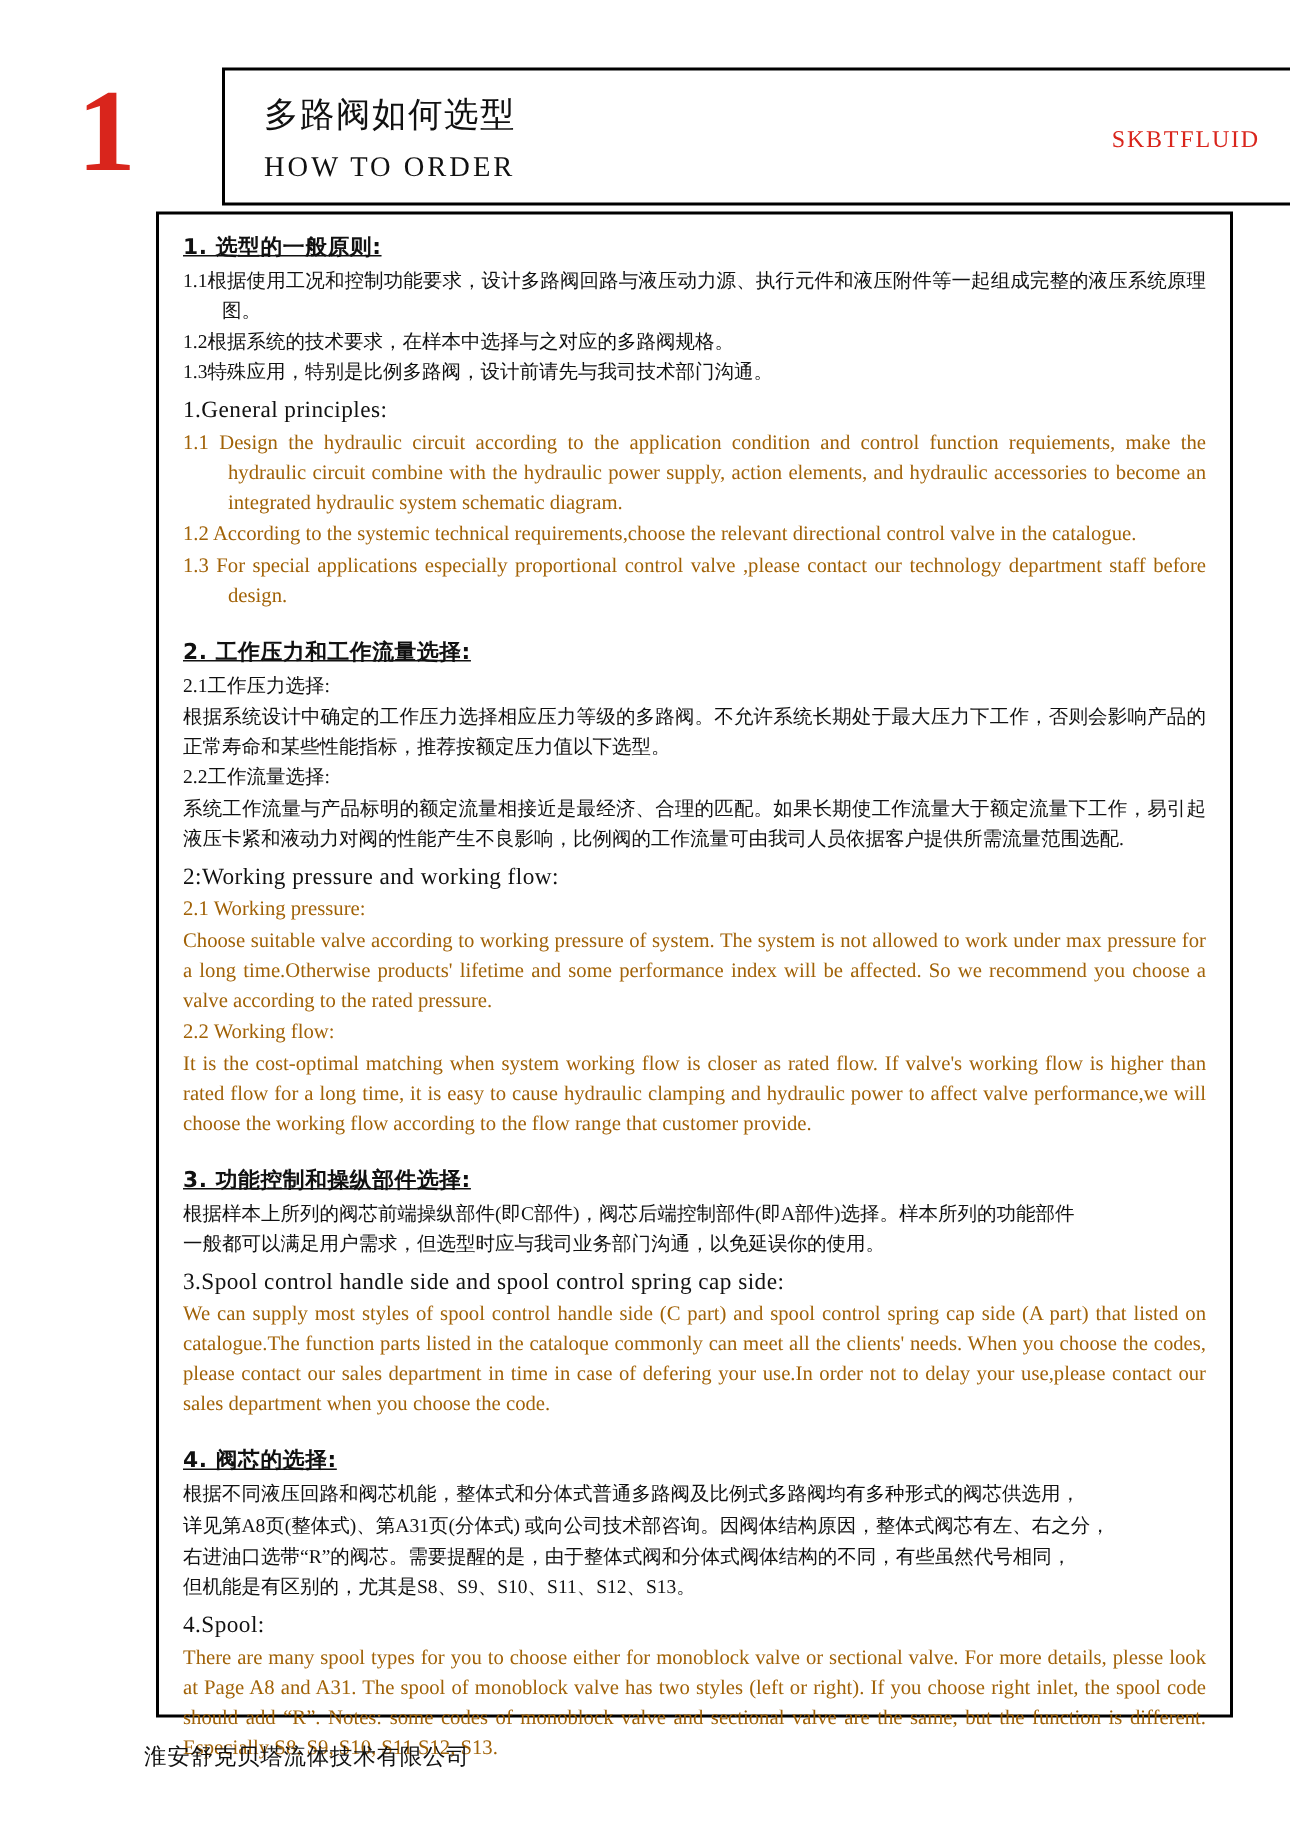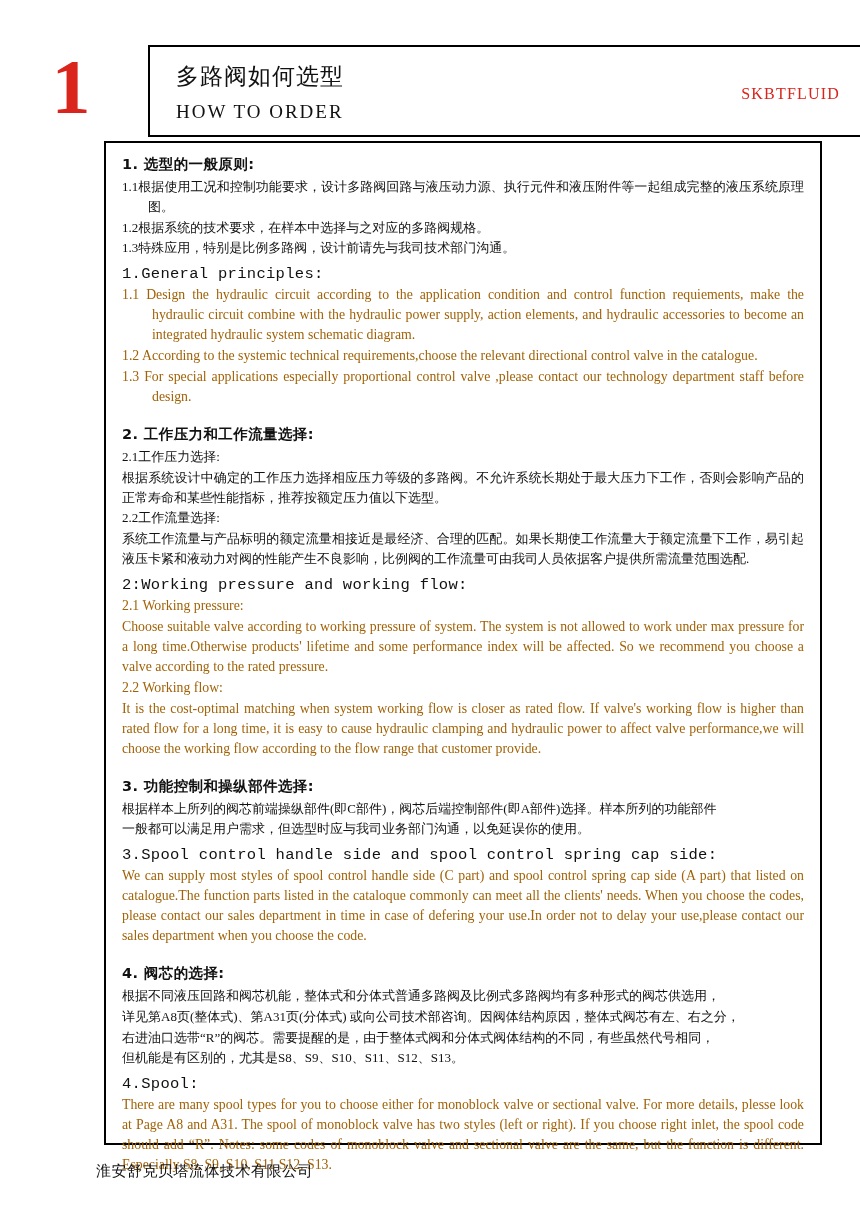--- a/index.html
+++ b/index.html
@@ -97,37 +97,38 @@
 
   .sec { margin-bottom: 2px; }
 
   .h-cn {
     font-family: "DejaVu Sans", sans-serif;
     font-size: 14.5px;
     font-weight: bold;
     color: #111;
     margin: 10px 0 3px 0;
     letter-spacing: 0.4px;
+    text-decoration: underline;
   }
   .h-cn.first { margin-top: 0; }
   .p-cn {
     font-family: Liberation Serif, serif;
     font-size: 13px;
     line-height: 1.52;
     color: #111;
     margin: 0 0 1px 0;
     text-align: justify;
   }
   .p-cn .hang {
     display: block;
     padding-left: 26px;
     text-indent: -26px;
   }
   .h-en {
-    font-family: Liberation Mono, monospace;
+    font-family: Liberation Serif, serif;
     font-size: 15.5px;
     color: #111;
     margin: 7px 0 2px 0;
     letter-spacing: 0.3px;
   }
   .p-en {
     font-family: "Liberation Serif", serif;
     font-size: 13.8px;
     line-height: 1.45;
     color: #a16207;

